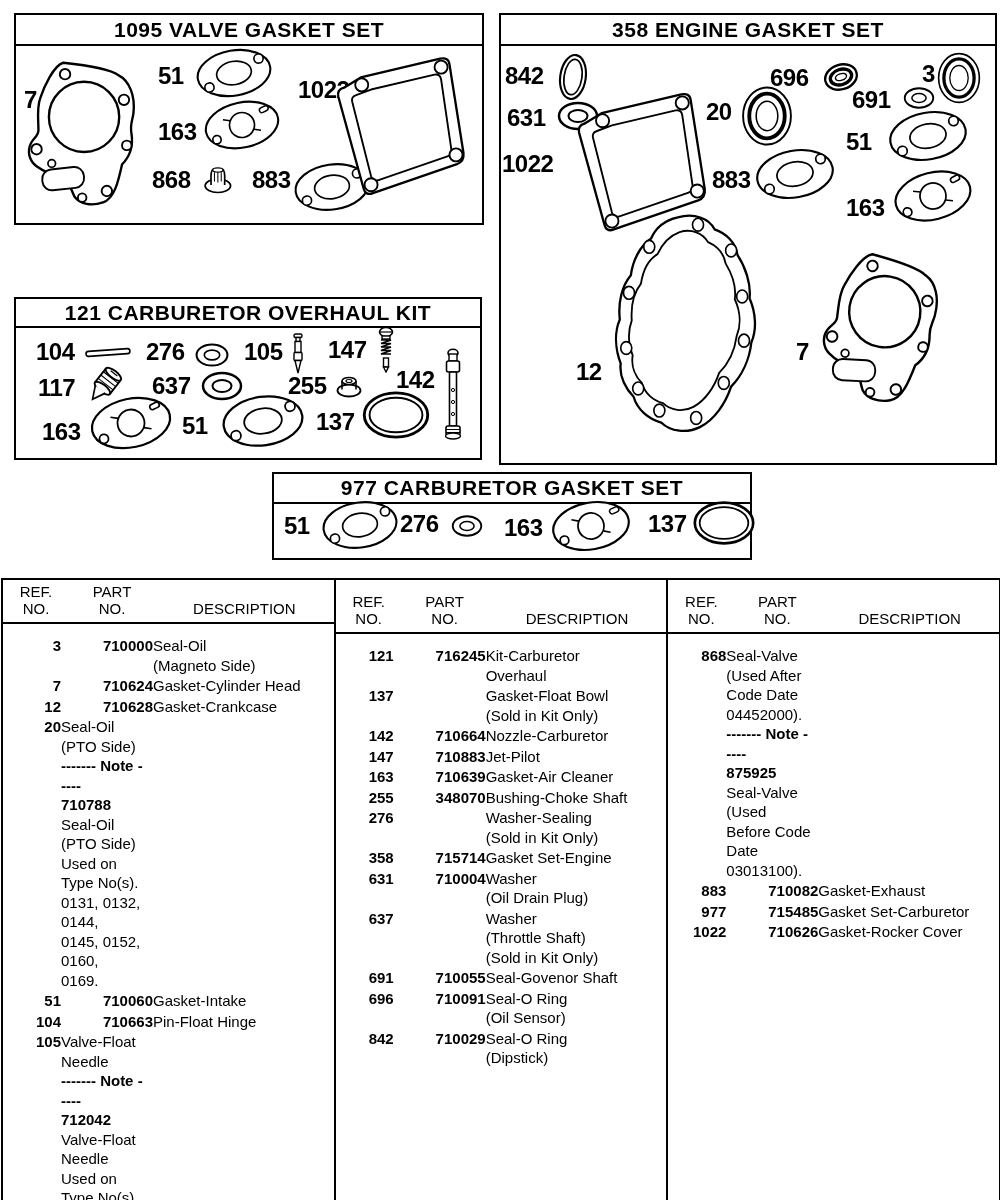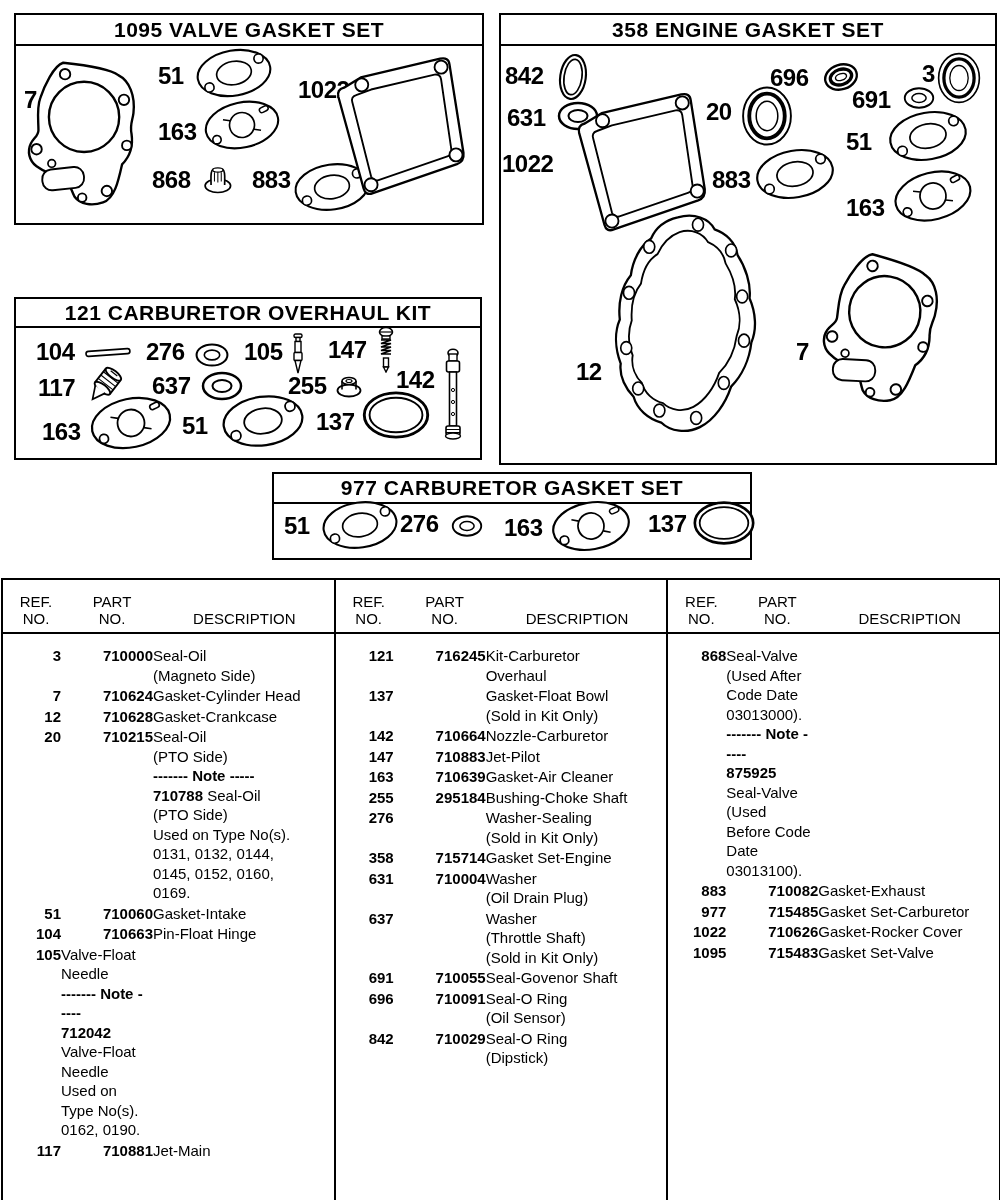--- a/index.html
+++ b/index.html
@@ -360,21 +360,20 @@
           </div>
           <div class="trow">
             <div class="t-ref">12</div>
             <div class="t-part">710628</div>
             <div class="t-desc">
               <div><span>Gasket-Crankcase</span></div>
             </div>
           </div>
           <div class="trow">
             <div class="t-ref">20</div>
-            <div class="t-part">710215</div>
             <div class="t-desc">
               <div><span>Seal-Oil</span></div>
               <div><span>(PTO Side)</span></div>
               <div><span class="b">------- Note -----</span></div>
               <div><span class="b">710788</span><span> Seal-Oil</span></div>
               <div><span>(PTO Side)</span></div>
               <div><span>Used on Type No(s).</span></div>
               <div><span>0131, 0132, 0144,</span></div>
               <div><span>0145, 0152, 0160,</span></div>
               <div><span>0169.</span></div>
@@ -461,21 +460,21 @@
           </div>
           <div class="trow">
             <div class="t-ref">163</div>
             <div class="t-part">710639</div>
             <div class="t-desc">
               <div><span>Gasket-Air Cleaner</span></div>
             </div>
           </div>
           <div class="trow">
             <div class="t-ref">255</div>
-            <div class="t-part">295184</div>
+            <div class="t-part">348070</div>
             <div class="t-desc">
               <div><span>Bushing-Choke Shaft</span></div>
             </div>
           </div>
           <div class="trow">
             <div class="t-ref">276</div>
             <div class="t-part"></div>
             <div class="t-desc">
               <div><span>Washer-Sealing</span></div>
               <div><span>(Sold in Kit Only)</span></div>
@@ -543,21 +542,21 @@
         <div class="th th-desc">
             <div>DESCRIPTION</div>
           </div>
       </div>
       <div class="col-body">
           <div class="trow">
             <div class="t-ref">868</div>
             <div class="t-desc">
               <div><span>Seal-Valve</span></div>
               <div><span>(Used After Code Date</span></div>
-              <div><span>03013000).</span></div>
+              <div><span>04452000).</span></div>
               <div><span class="b">------- Note -----</span></div>
               <div><span class="b">875925</span><span> Seal-Valve</span></div>
               <div><span>(Used Before Code</span></div>
               <div><span>Date 03013100).</span></div>
             </div>
           </div>
           <div class="trow">
             <div class="t-ref">883</div>
             <div class="t-part">710082</div>
             <div class="t-desc">
@@ -571,24 +570,17 @@
               <div><span>Gasket Set-Carburetor</span></div>
             </div>
           </div>
           <div class="trow">
             <div class="t-ref">1022</div>
             <div class="t-part">710626</div>
             <div class="t-desc">
               <div><span>Gasket-Rocker Cover</span></div>
             </div>
           </div>
-          <div class="trow">
-            <div class="t-ref">1095</div>
-            <div class="t-part">715483</div>
-            <div class="t-desc">
-              <div><span>Gasket Set-Valve</span></div>
-            </div>
-          </div>
         </div>
     </div>
   </div>
 
 </div>
 
 </body></html>

